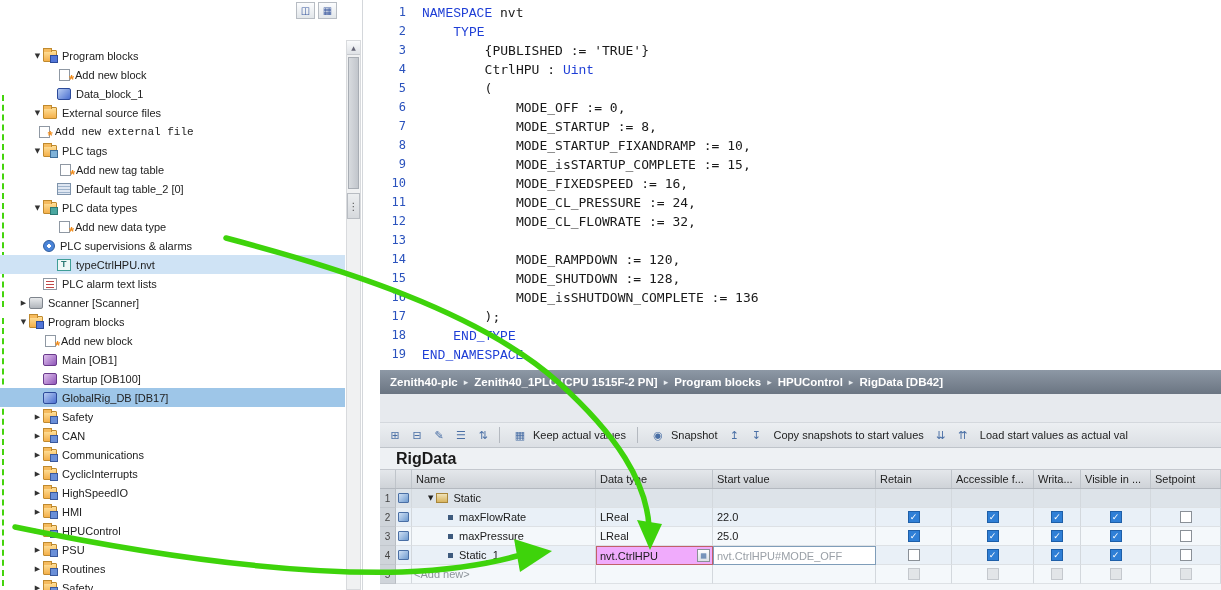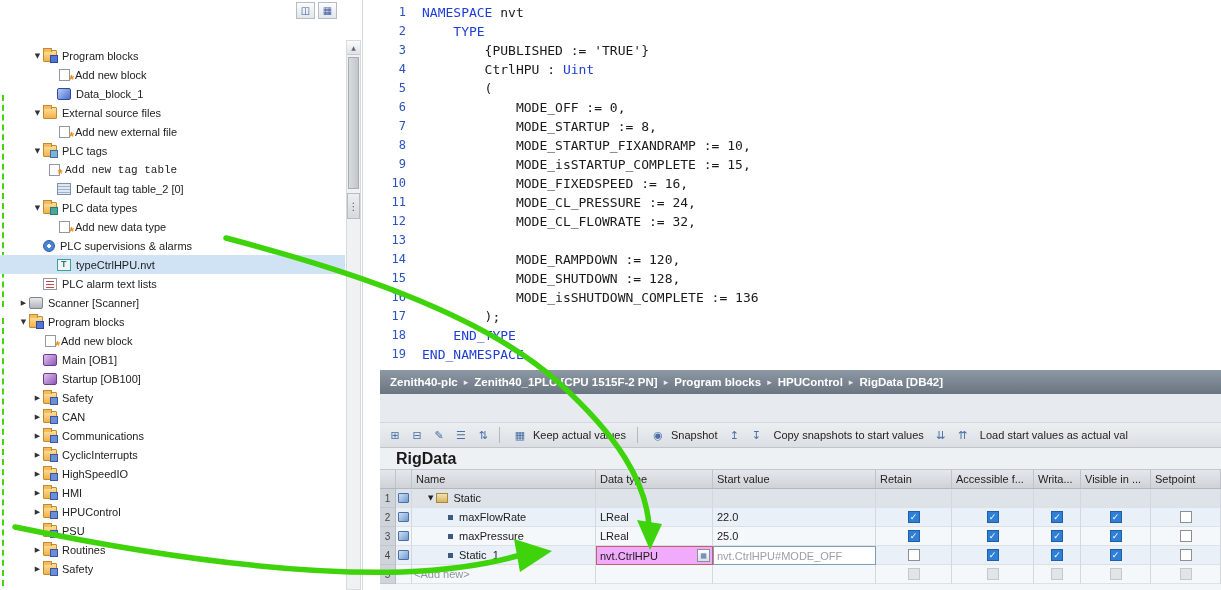--- a/index.html
+++ b/index.html
@@ -45,21 +45,21 @@
 #vscroll{position:absolute;left:346px;top:40px;width:15px;height:550px;background:#f0f1f2;border:1px solid #d8dadd;}
 #vsup{height:14px;background:linear-gradient(#fafbfc,#dfe2e6);border-bottom:1px solid #c6c9ce;color:#667;font-size:6px;display:flex;align-items:center;justify-content:center;font-family:"DejaVu Sans",sans-serif;}
 #vsthumb{position:absolute;top:16px;left:1px;width:11px;height:132px;background:linear-gradient(90deg,#d8dbdf,#c2c6cc);border:1px solid #a8adb4;}
 #vsgrip{position:absolute;top:152px;left:0;width:13px;height:26px;background:linear-gradient(#eceef0,#d6d9dd);border:1px solid #b8bcc2;font-size:10px;color:#555;display:flex;align-items:center;justify-content:center;font-family:"DejaVu Sans",sans-serif;}
 
 
 #editor{position:absolute;left:380px;top:0;width:841px;height:370px;background:#fff;padding-top:3px;font-family:"DejaVu Sans Mono",monospace;}
 .cl{display:flex;height:19px;line-height:19px;font-size:13px;}
 .cln{width:26px;flex:none;text-align:right;color:#2a52bd;margin-right:16px;font-size:12px;}
 .lcode{white-space:pre;color:#1a1a1a;}
-.kw{color:#1e3ed6;}
+.kw{color:#1e3ed6;font-family:Liberation Mono, monospace;}
 
 
 #bottom{position:absolute;left:380px;top:370px;width:841px;height:220px;background:#eef1f4;display:flex;flex-direction:column;overflow:hidden;}
 #crumb{height:24px;flex:none;background:linear-gradient(#8d98a5,#6b7582);display:flex;align-items:center;padding-left:10px;color:#fff;font-size:11.5px;font-weight:bold;gap:6px;white-space:nowrap;overflow:hidden;}
 .crumbsep{font-size:9px;color:#e8ecf0;}
 .crumbitem{cursor:default;}
 #spacer{height:29px;flex:none;background:#e7eaee;border-bottom:1px solid #d4d8dd;}
 #ttoolbar{height:25px;flex:none;background:linear-gradient(#eceff2,#dbdfe4);border-bottom:1px solid #bfc4ca;display:flex;align-items:center;padding:0 6px;gap:4px;font-size:11px;color:#222;white-space:nowrap;overflow:hidden;}
 .tbicon{width:18px;height:18px;flex:none;display:flex;align-items:center;justify-content:center;font-size:11px;color:#4a6fa5;font-family:"DejaVu Sans",sans-serif;}
 .tbsep{width:1px;height:16px;background:#b4b9c0;margin:0 3px;flex:none;}
@@ -118,31 +118,31 @@
         <div class="trow" style="padding-left: 46px;">
           <span class="tar"></span>
           <span class="ti i-data-block"></span>
           <span class="tl">Data_block_1</span>
         </div>
         <div class="trow" style="padding-left: 32px;">
           <span class="tar">▼</span>
           <span class="ti i-folder"></span>
           <span class="tl">External source files</span>
         </div>
-        <div class="trow" style="padding-left: 46px;">
+        <div class="trow" style="padding-left: 26px; font-family: Liberation Mono, monospace;">
           <span class="tar"></span>
           <span class="ti i-add-file"></span>
           <span class="tl">Add new external file</span>
         </div>
         <div class="trow" style="padding-left: 32px;">
           <span class="tar">▼</span>
           <span class="ti i-folder-tags"></span>
           <span class="tl">PLC tags</span>
         </div>
-        <div class="trow" style="padding-left: 36px; font-family: Liberation Mono, monospace;">
+        <div class="trow" style="padding-left: 47px;">
           <span class="tar"></span>
           <span class="ti i-add-table"></span>
           <span class="tl">Add new tag table</span>
         </div>
         <div class="trow" style="padding-left: 46px;">
           <span class="tar"></span>
           <span class="ti i-tag-table"></span>
           <span class="tl">Default tag table_2 [0]</span>
         </div>
         <div class="trow" style="padding-left: 32px;">
@@ -187,20 +187,25 @@
         </div>
         <div class="trow" style="padding-left: 32px;">
           <span class="tar"></span>
           <span class="ti i-ob-block"></span>
           <span class="tl">Main [OB1]</span>
         </div>
         <div class="trow" style="padding-left: 32px;">
           <span class="tar"></span>
           <span class="ti i-ob-block"></span>
           <span class="tl">Startup [OB100]</span>
+        </div>
+        <div class="trow sel-medium" style="padding-left: 32px;">
+          <span class="tar"></span>
+          <span class="ti i-db-block"></span>
+          <span class="tl">GlobalRig_DB [DB17]</span>
         </div>
         <div class="trow" style="padding-left: 32px;">
           <span class="tar">▶</span>
           <span class="ti i-group-folder"></span>
           <span class="tl">Safety</span>
         </div>
         <div class="trow" style="padding-left: 32px;">
           <span class="tar">▶</span>
           <span class="ti i-group-folder"></span>
           <span class="tl">CAN</span>

